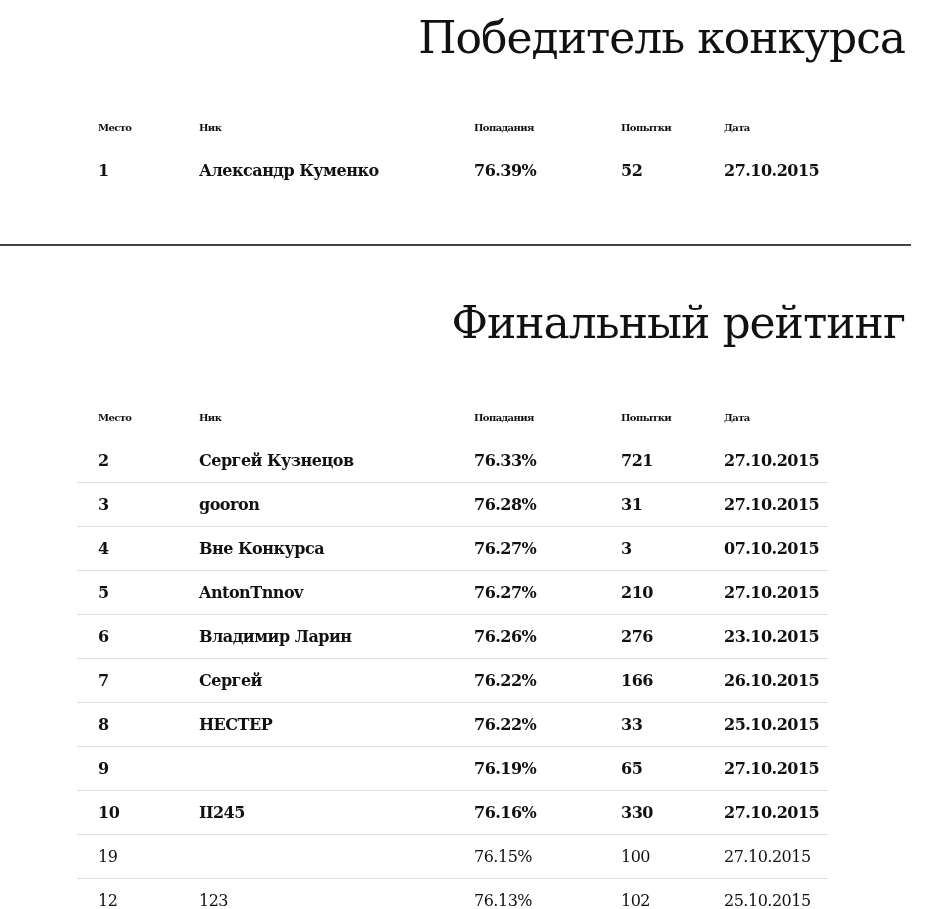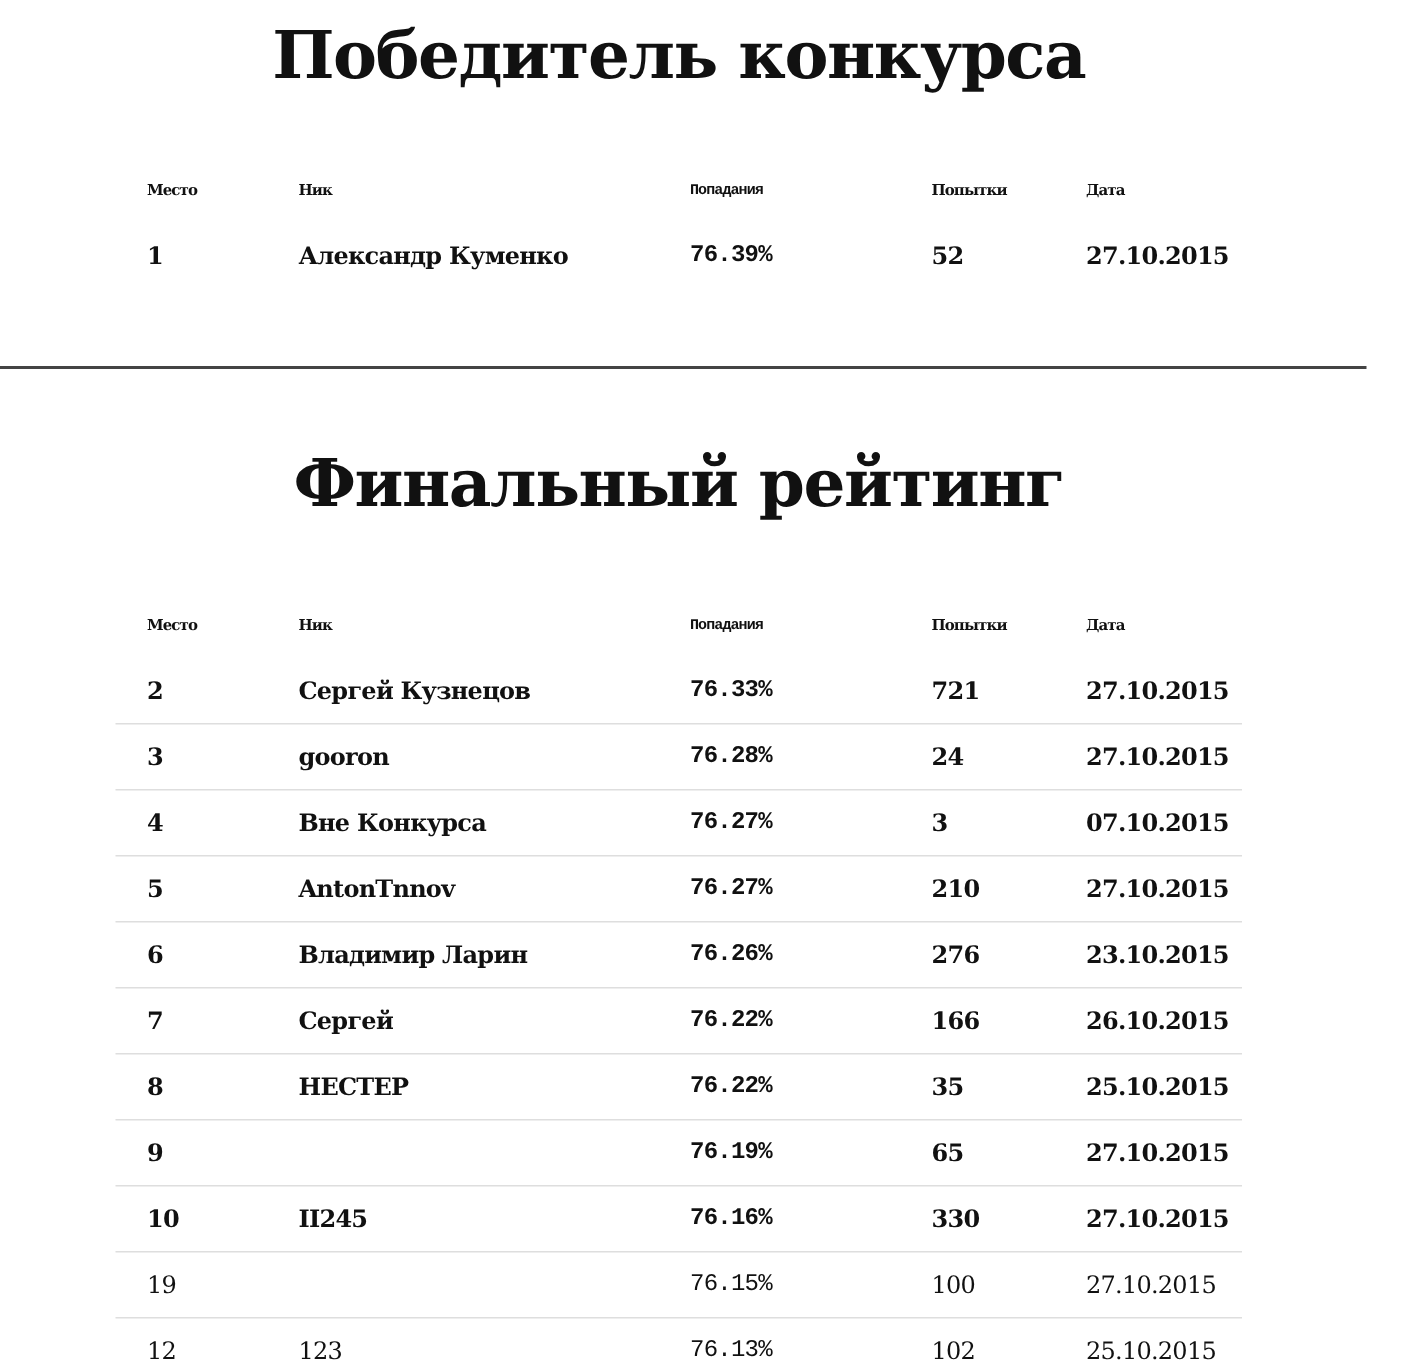--- a/index.html
+++ b/index.html
@@ -1,29 +1,29 @@
 <!DOCTYPE html>
 <html><head>
 <meta charset="utf-8">
 <style>
   html, body { margin: 0; padding: 0; background: #ffffff; }
   body { width: 945px; height: 909px; position: relative; overflow: hidden; color: #111; font-family: "DejaVu Serif", serif; }
-  .title { position: absolute; left: 0; width: 905px; text-align: center; font-family: "DejaVu Serif", serif; font-weight: bold; font-size: 44px; letter-spacing: -1px; color: #111; margin: 0; }
+  .title { position: absolute; left: 0; width: 905px; text-align: right; font-family: "DejaVu Serif", serif; font-weight: normal; font-size: 44px; letter-spacing: -1px; color: #111; margin: 0; }
   #t1 { top: 12px; }
   #t2 { top: 297px; }
   .divider { position: absolute; left: 0; top: 244px; width: 911px; height: 0; border-top: 2px solid #444; }
   .tbl { position: absolute; left: 77px; width: 751px; }
   .row { position: relative; height: 43px; }
   .row.sep { border-bottom: 1px solid #dedede; }
   .cell { position: absolute; top: 0; line-height: 43px; font-size: 16px; font-weight: bold; font-family: "DejaVu Serif", serif; white-space: nowrap; letter-spacing: -0.5px; }
   .row.light .cell { font-weight: normal; }
   .head .cell { font-weight: bold; font-size: 10px; letter-spacing: -0.6px; }
   .c-place { left: 21px; }
   .c-nick { left: 122px; }
-  .c-hits { left: 383px; font-family: Liberation Mono, monospace; }
+  .c-hits { left: 397px; }
   .c-tries { left: 544px; }
   .c-date { left: 647px; }
   #tbl1 { top: 106px; }
   #tbl2 { top: 396px; }
 </style>
 </head>
 <body>
 
 <h1 id="t1" class="title">Победитель конкурса</h1>
 
@@ -61,21 +61,21 @@
     <span class="cell c-place">2</span>
     <span class="cell c-nick">Сергей Кузнецов</span>
     <span class="cell c-hits">76.33%</span>
     <span class="cell c-tries">721</span>
     <span class="cell c-date">27.10.2015</span>
   </div>
   <div class="row sep">
     <span class="cell c-place">3</span>
     <span class="cell c-nick">gooron</span>
     <span class="cell c-hits">76.28%</span>
-    <span class="cell c-tries">24</span>
+    <span class="cell c-tries">31</span>
     <span class="cell c-date">27.10.2015</span>
   </div>
   <div class="row sep">
     <span class="cell c-place">4</span>
     <span class="cell c-nick">Вне Конкурса</span>
     <span class="cell c-hits">76.27%</span>
     <span class="cell c-tries">3</span>
     <span class="cell c-date">07.10.2015</span>
   </div>
   <div class="row sep">
@@ -96,21 +96,21 @@
     <span class="cell c-place">7</span>
     <span class="cell c-nick">Сергей</span>
     <span class="cell c-hits">76.22%</span>
     <span class="cell c-tries">166</span>
     <span class="cell c-date">26.10.2015</span>
   </div>
   <div class="row sep">
     <span class="cell c-place">8</span>
     <span class="cell c-nick">НЕСТЕР</span>
     <span class="cell c-hits">76.22%</span>
-    <span class="cell c-tries">35</span>
+    <span class="cell c-tries">33</span>
     <span class="cell c-date">25.10.2015</span>
   </div>
   <div class="row sep">
     <span class="cell c-place">9</span>
     <span class="cell c-hits">76.19%</span>
     <span class="cell c-tries">65</span>
     <span class="cell c-date">27.10.2015</span>
   </div>
   <div class="row sep">
     <span class="cell c-place">10</span>

